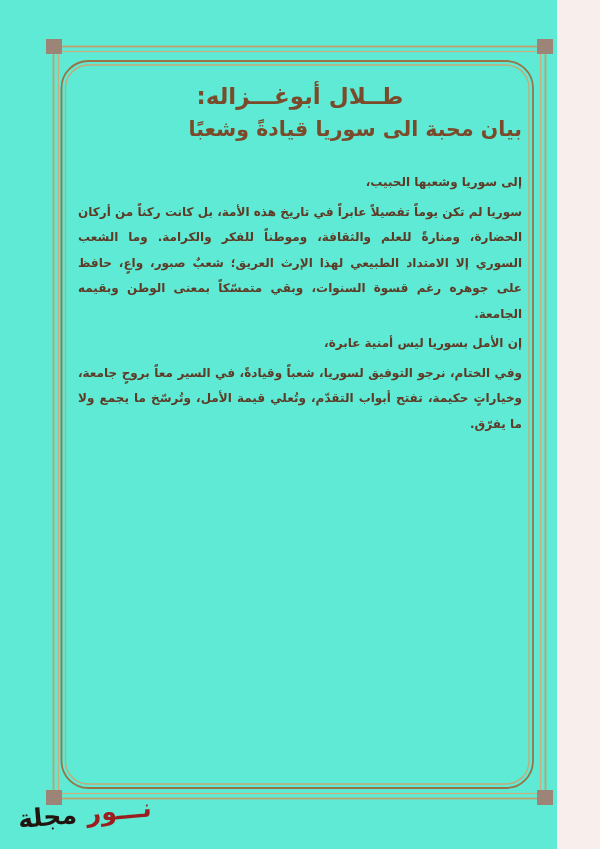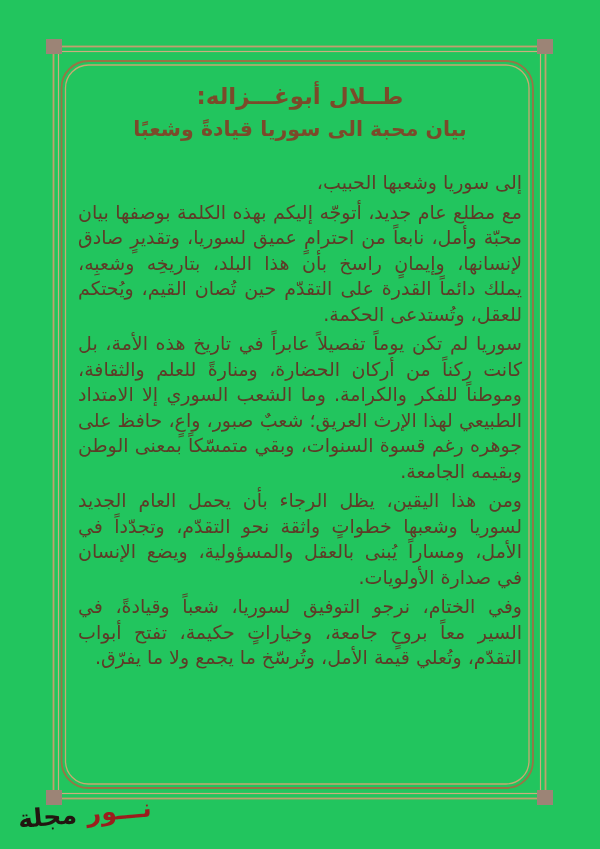--- a/index.html
+++ b/index.html
@@ -6,23 +6,23 @@
     margin: 0;
     padding: 0;
     width: 600px;
     height: 849px;
     overflow: hidden;
     background: #f8eeeb;
     font-family: "DejaVu Sans", sans-serif;
   }
   .page {
     position: relative;
-    width: 600px;
+    width: 557px;
     height: 849px;
-    background: #22c55e;
+    background: #5eead4;
   }
   .frame {
     position: absolute;
     left: 0;
     top: 0;
     pointer-events: none;
   }
   .content {
     position: absolute;
     left: 78px;
@@ -38,26 +38,27 @@
   }
   .title .t1 {
     display: block;
     font-size: 23px;
     line-height: 33px;
   }
   .title .t2 {
     display: block;
     font-size: 20.5px;
     line-height: 33px;
+    text-align: right;
   }
   .body-par {
     margin: 0 0 4px 0;
-    font-size: 19px;
+    font-size: 12px;
     line-height: 25.5px;
-    font-weight: 400;
+    font-weight: 700;
     color: #5e3b27;
     text-align: justify;
     text-align-last: right;
   }
   .salutation {
     text-align: right;
   }
   .watermark {
     position: absolute;
     left: 18px;
@@ -93,23 +94,22 @@
     <path d="M 65.5,88 A 23,23 0 0 1 88.5,65 L 506,65 A 23,23 0 0 1 529,88 L 529,761 A 23,23 0 0 1 506,784 L 88.5,784 A 23,23 0 0 1 65.5,761 Z" fill="none" stroke="#c9a871" stroke-width="1.3"></path>
   </svg>
 
   <div class="content">
     <h1 class="title">
       <span class="t1">طــلال أبوغـــزاله:</span>
       <span class="t2">بيان محبة الى سوريا قيادةً وشعبًا</span>
     </h1>
 
     <p class="body-par salutation">إلى سوريا وشعبها الحبيب،</p>
-    <p class="body-par">مع مطلع عام جديد، أتوجّه إليكم بهذه الكلمة بوصفها بيان محبّة وأمل، نابعاً من احترامٍ عميق لسوريا، وتقديرٍ صادق لإنسانها، وإيمانٍ راسخ بأن هذا البلد، بتاريخِه وشعبِه، يملك دائماً القدرة على التقدّم حين تُصان القيم، ويُحتكم للعقل، وتُستدعى الحكمة.</p>
     <p class="body-par">سوريا لم تكن يوماً تفصيلاً عابراً في تاريخ هذه الأمة، بل كانت ركناً من أركان الحضارة، ومنارةً للعلم والثقافة، وموطناً للفكر والكرامة. وما الشعب السوري إلا الامتداد الطبيعي لهذا الإرث العريق؛ شعبٌ صبور، واعٍ، حافظ على جوهره رغم قسوة السنوات، وبقي متمسّكاً بمعنى الوطن وبقيمه الجامعة.</p>
-    <p class="body-par">ومن هذا اليقين، يظل الرجاء بأن يحمل العام الجديد لسوريا وشعبها خطواتٍ واثقة نحو التقدّم، وتجدّداً في الأمل، ومساراً يُبنى بالعقل والمسؤولية، ويضع الإنسان في صدارة الأولويات.</p>
+    <p class="body-par">إن الأمل بسوريا ليس أمنية عابرة،</p>
     <p class="body-par">وفي الختام، نرجو التوفيق لسوريا، شعباً وقيادةً، في السير معاً بروحٍ جامعة، وخياراتٍ حكيمة، تفتح أبواب التقدّم، وتُعلي قيمة الأمل، وتُرسّخ ما يجمع ولا ما يفرّق.</p>
 
   </div>
 
   <div class="watermark">
     <span class="wm-black">مجلة</span>
     <span class="wm-red">نـــور</span>
   </div>
 
 </div>

